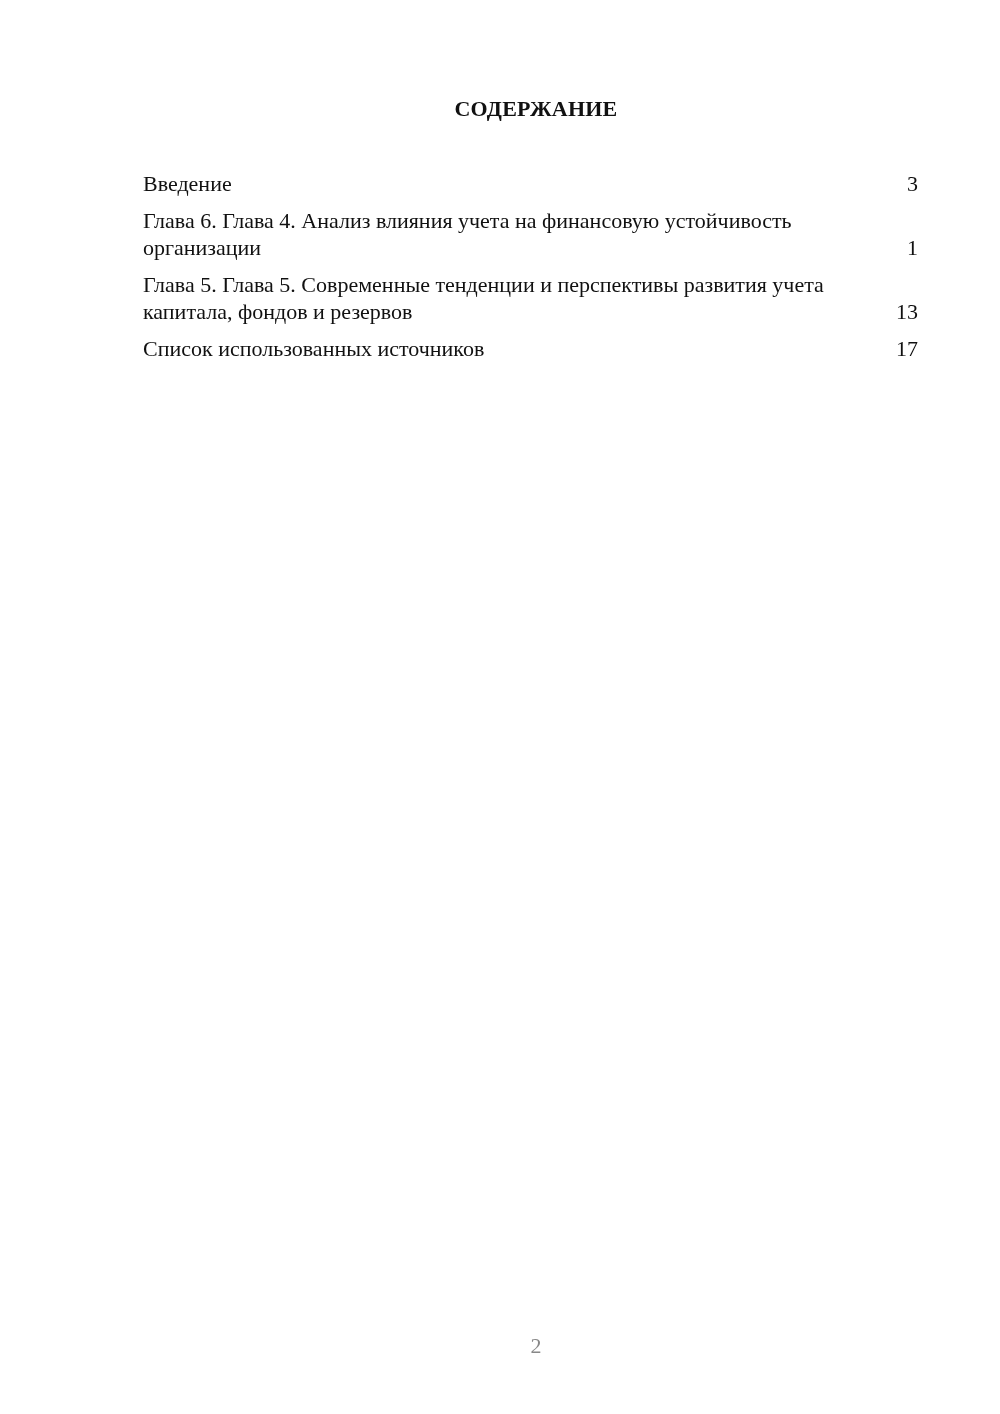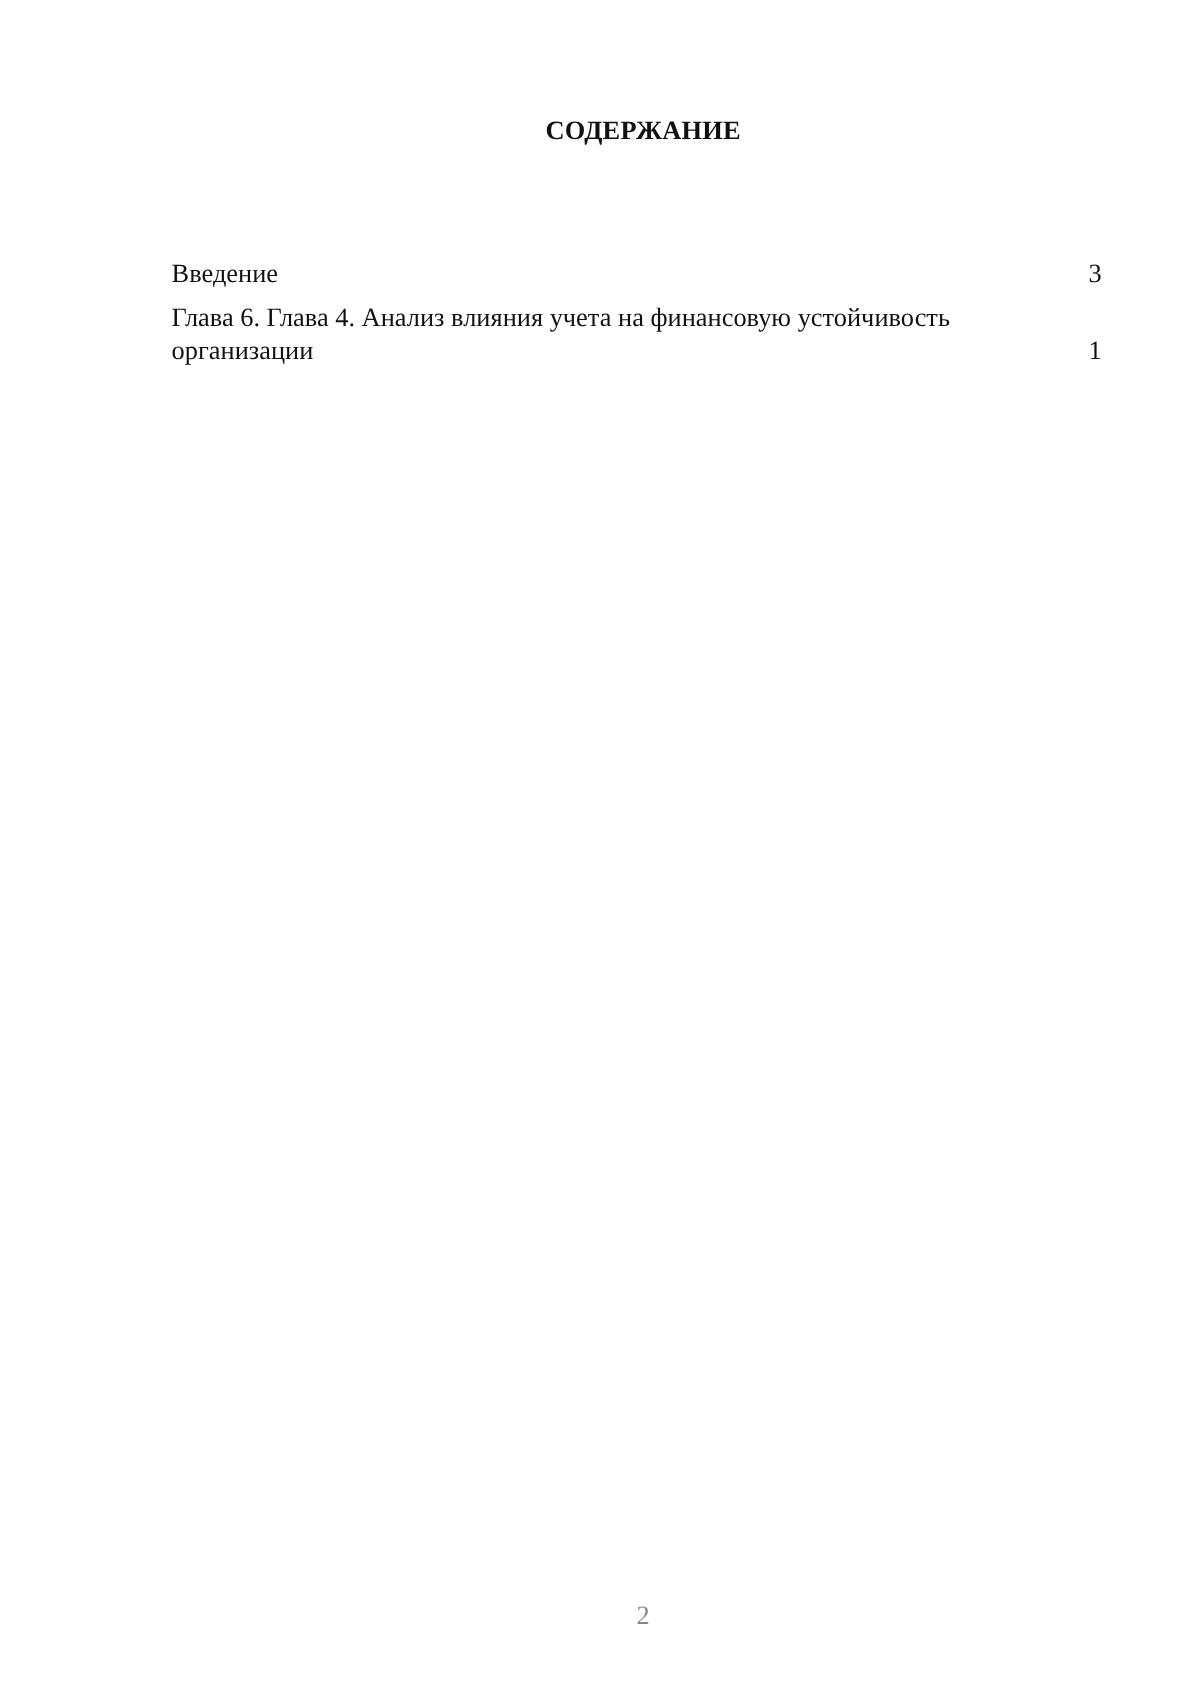--- a/index.html
+++ b/index.html
@@ -23,21 +23,20 @@
       text-align: center;
       font-size: 22px;
       font-weight: bold;
       letter-spacing: 0.2px;
     }
     .toc {
       position: absolute;
       top: 170px;
       left: 143px;
       width: 775px;
-      margin-top: 44px;
     }
     .toc-entry {
       position: relative;
       font-size: 22px;
       line-height: 27px;
       margin-bottom: 10px;
     }
     .toc-entry .title {
       display: block;
       padding-right: 90px;
@@ -64,15 +63,23 @@
 
 <div class="toc">
   <div class="toc-entry">
     <span class="title">Введение</span>
     <span class="page">3</span>
   </div>
   <div class="toc-entry">
     <span class="title">Глава 6. Глава 4. Анализ влияния учета на финансовую устойчивость организации</span>
     <span class="page">1</span>
   </div>
+  <div class="toc-entry">
+    <span class="title">Глава 5. Глава 5. Современные тенденции и перспективы развития учета капитала, фондов и резервов</span>
+    <span class="page">13</span>
+  </div>
+  <div class="toc-entry">
+    <span class="title">Список использованных источников</span>
+    <span class="page">17</span>
+  </div>
 </div>
 
 <div class="page-number">2</div>
 
 </body></html>

